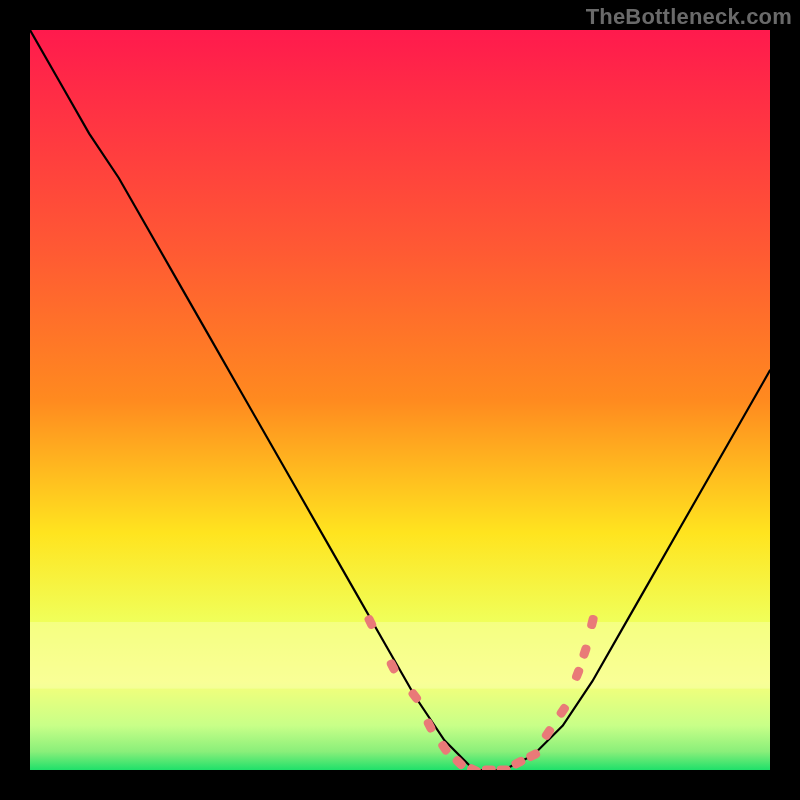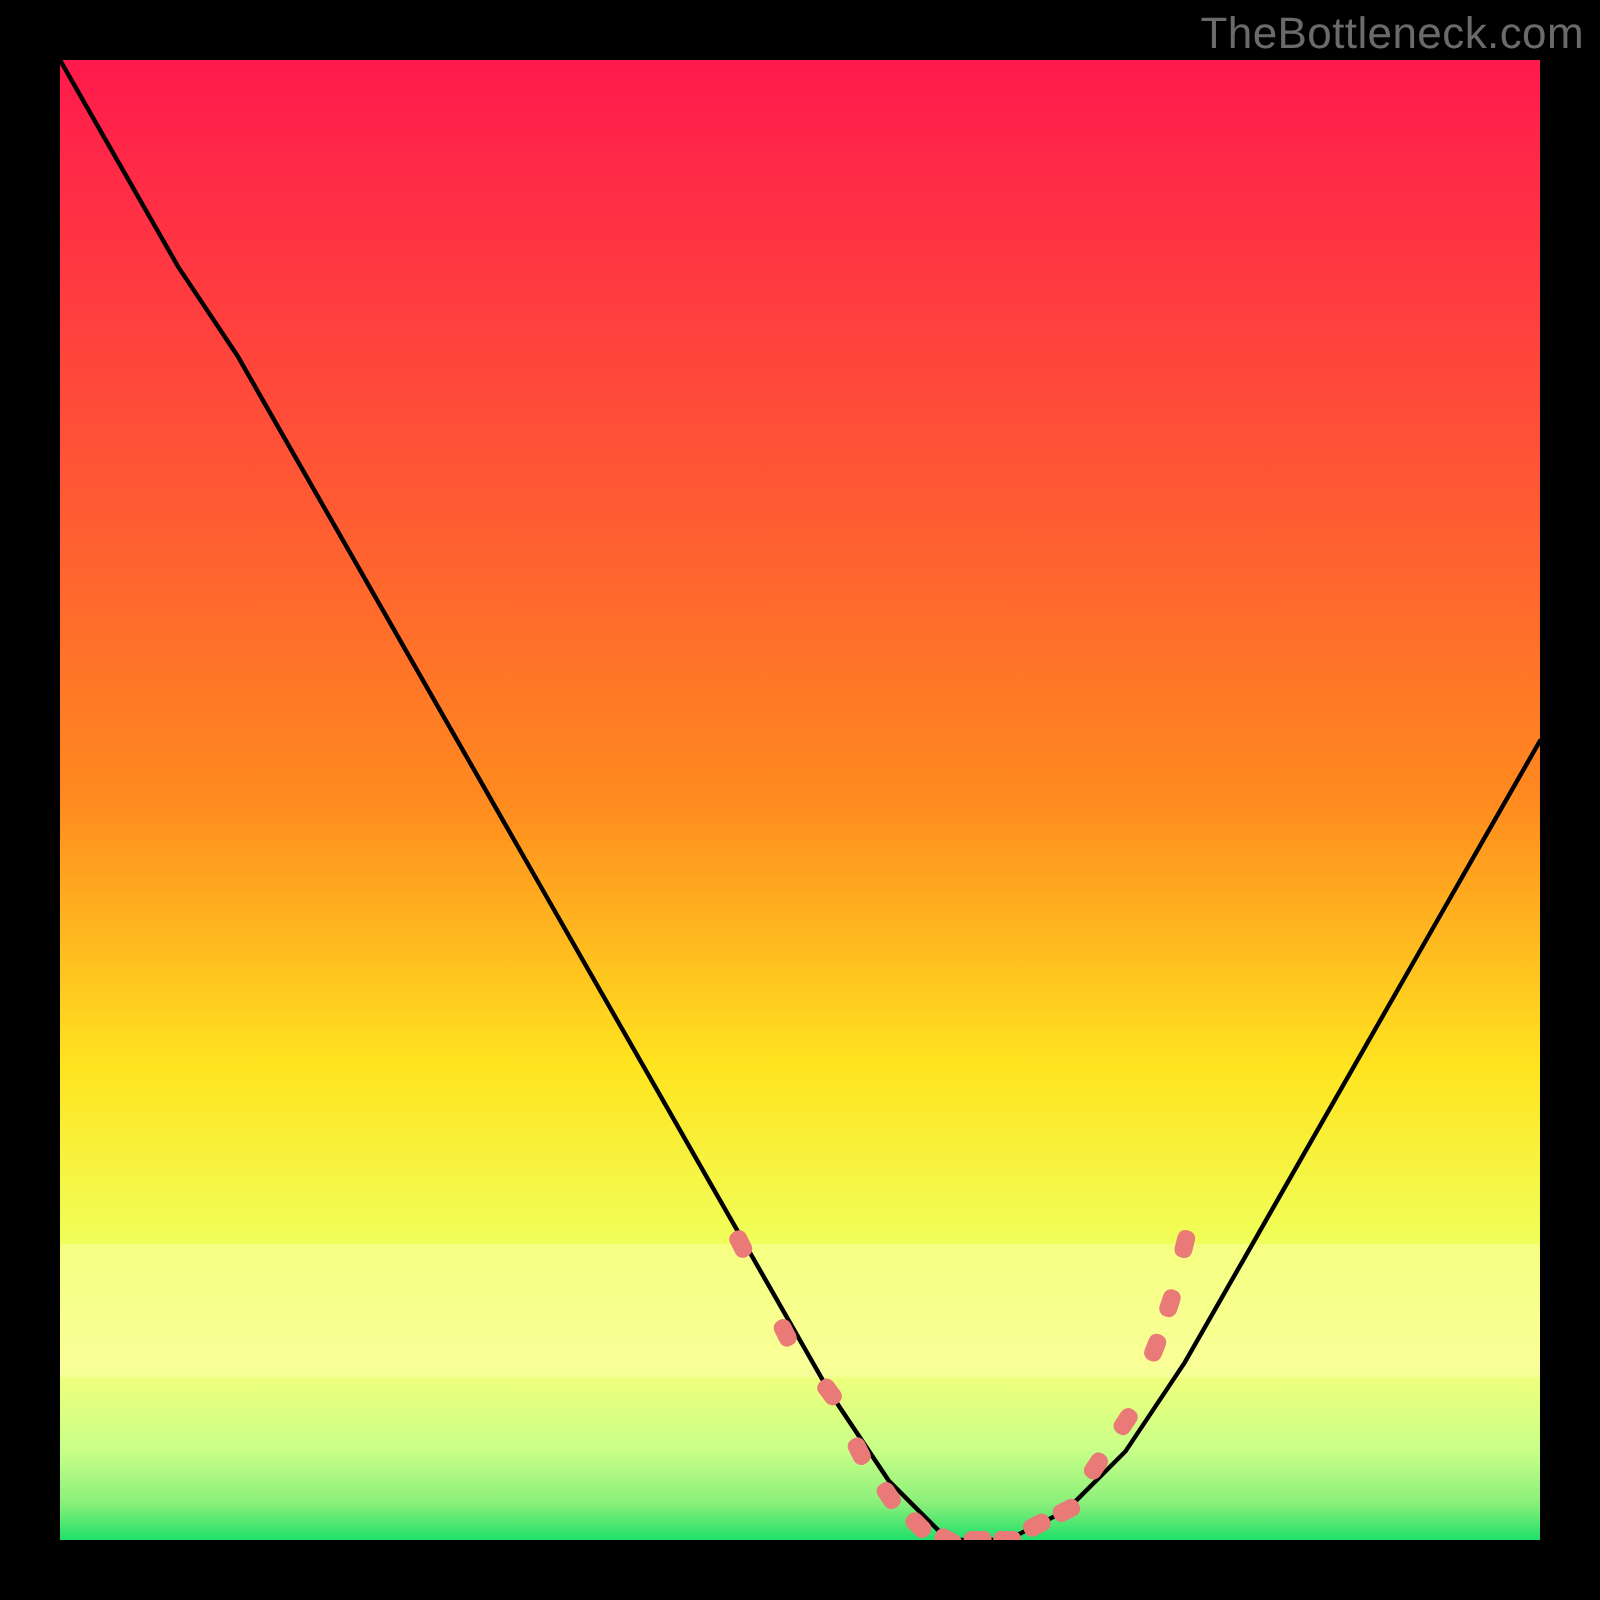--- a/index.html
+++ b/index.html
@@ -24,21 +24,21 @@
     width: 740px;
     height: 740px;
     overflow: hidden;
   }
   .watermark {
     position: absolute;
     top: 4px;
     right: 8px;
     color: #6a6a6a;
     font-size: 22px;
-    font-weight: 400;
+    font-weight: 700;
     letter-spacing: 0.2px;
     z-index: 10;
   }
 </style>
 </head>
 <body>
 
 <div class="outer">
   <div class="watermark">TheBottleneck.com</div>
   <div class="plot-area">

